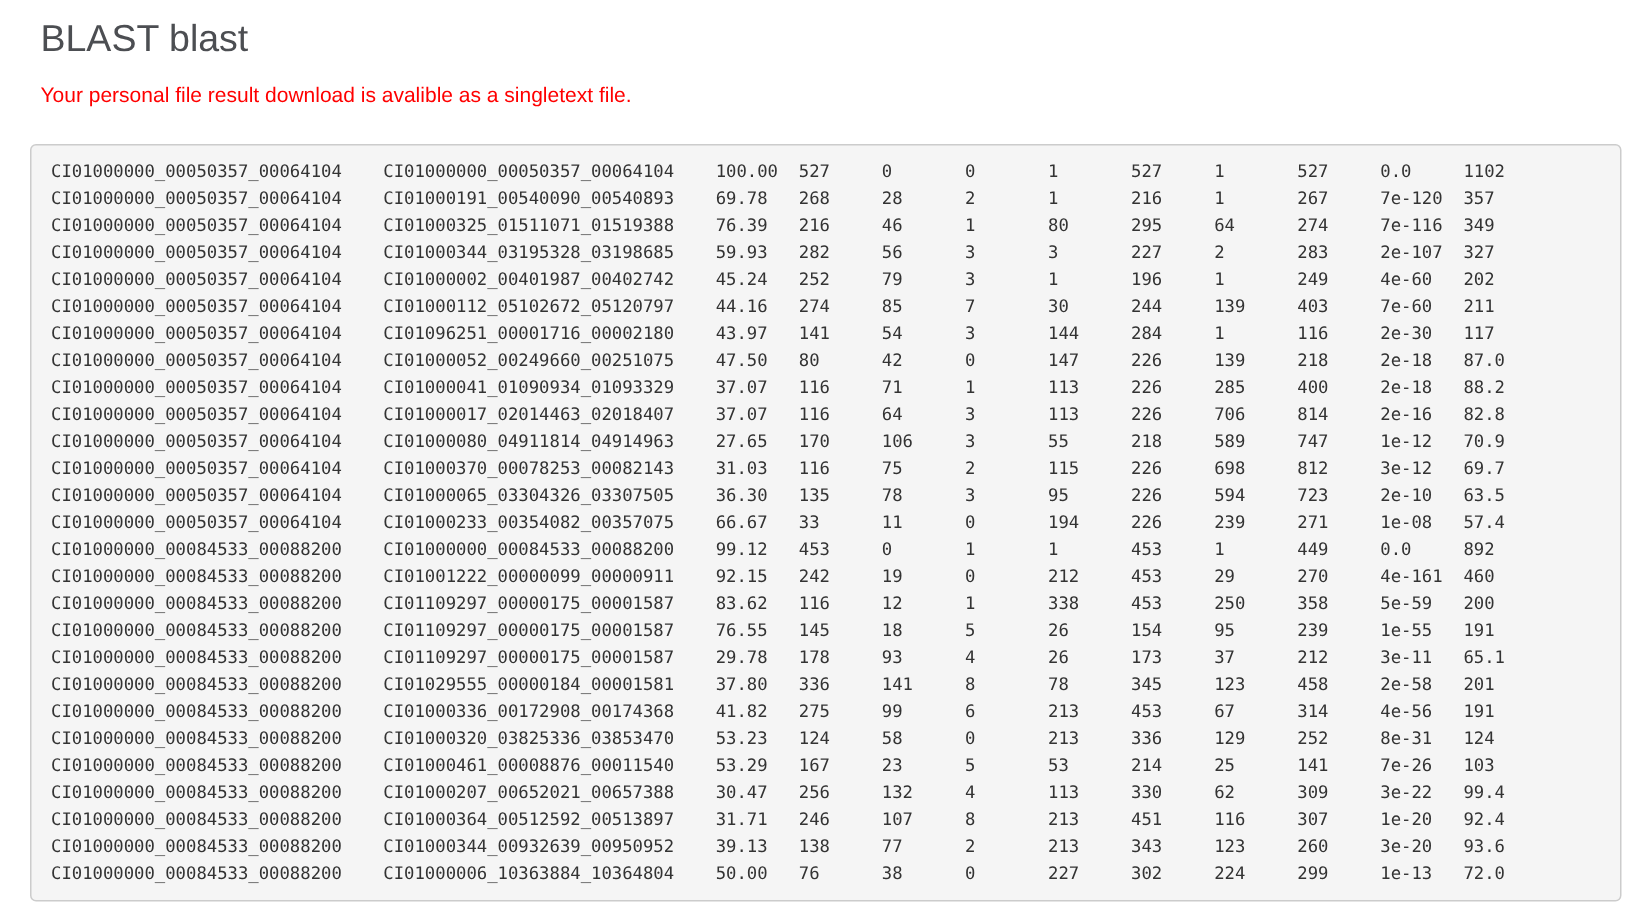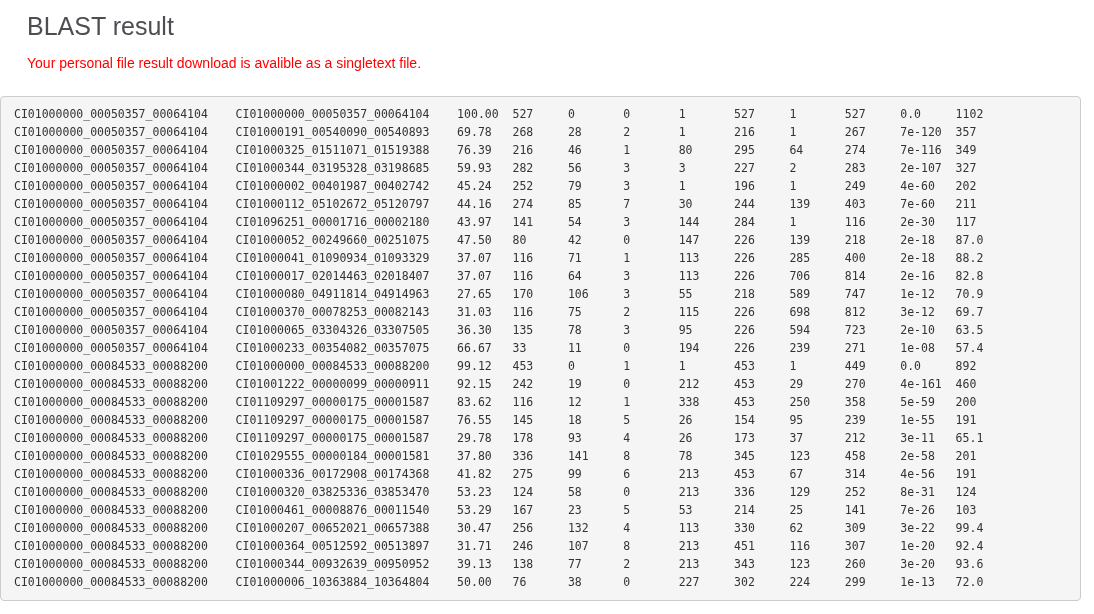--- a/index.html
+++ b/index.html
@@ -23,38 +23,38 @@
     color: #4c4e52;
   }
   .download-notice {
     margin: 14px 0 0 27px;
     font-size: 14px;
     line-height: 1.2;
     color: #ff0000;
   }
   .results-pre {
     box-sizing: border-box;
-    margin: 24px 13px 0 0;
+    margin: 24px 13px 0 20px;
     padding: 8px 12px 9px 13px;
     background: #f5f5f5;
     border: 1px solid #cccccc;
     border-radius: 4px;
     font-family: "DejaVu Sans Mono", "Liberation Mono", monospace;
     font-size: 11.5px;
     line-height: 18px;
     color: #333333;
     white-space: pre;
     overflow: hidden;
   }
 </style>
 </head>
 <body>
 
 <div class="page">
-  <h1 class="page-title">BLAST result</h1>
+  <h1 class="page-title">BLAST blast</h1>
   <p class="download-notice">Your personal file result download is avalible as a singletext file.</p>
   <pre class="results-pre">CI01000000_00050357_00064104    CI01000000_00050357_00064104    100.00  527     0       0       1       527     1       527     0.0     1102
 CI01000000_00050357_00064104    CI01000191_00540090_00540893    69.78   268     28      2       1       216     1       267     7e-120  357
 CI01000000_00050357_00064104    CI01000325_01511071_01519388    76.39   216     46      1       80      295     64      274     7e-116  349
 CI01000000_00050357_00064104    CI01000344_03195328_03198685    59.93   282     56      3       3       227     2       283     2e-107  327
 CI01000000_00050357_00064104    CI01000002_00401987_00402742    45.24   252     79      3       1       196     1       249     4e-60   202
 CI01000000_00050357_00064104    CI01000112_05102672_05120797    44.16   274     85      7       30      244     139     403     7e-60   211
 CI01000000_00050357_00064104    CI01096251_00001716_00002180    43.97   141     54      3       144     284     1       116     2e-30   117
 CI01000000_00050357_00064104    CI01000052_00249660_00251075    47.50   80      42      0       147     226     139     218     2e-18   87.0
 CI01000000_00050357_00064104    CI01000041_01090934_01093329    37.07   116     71      1       113     226     285     400     2e-18   88.2

